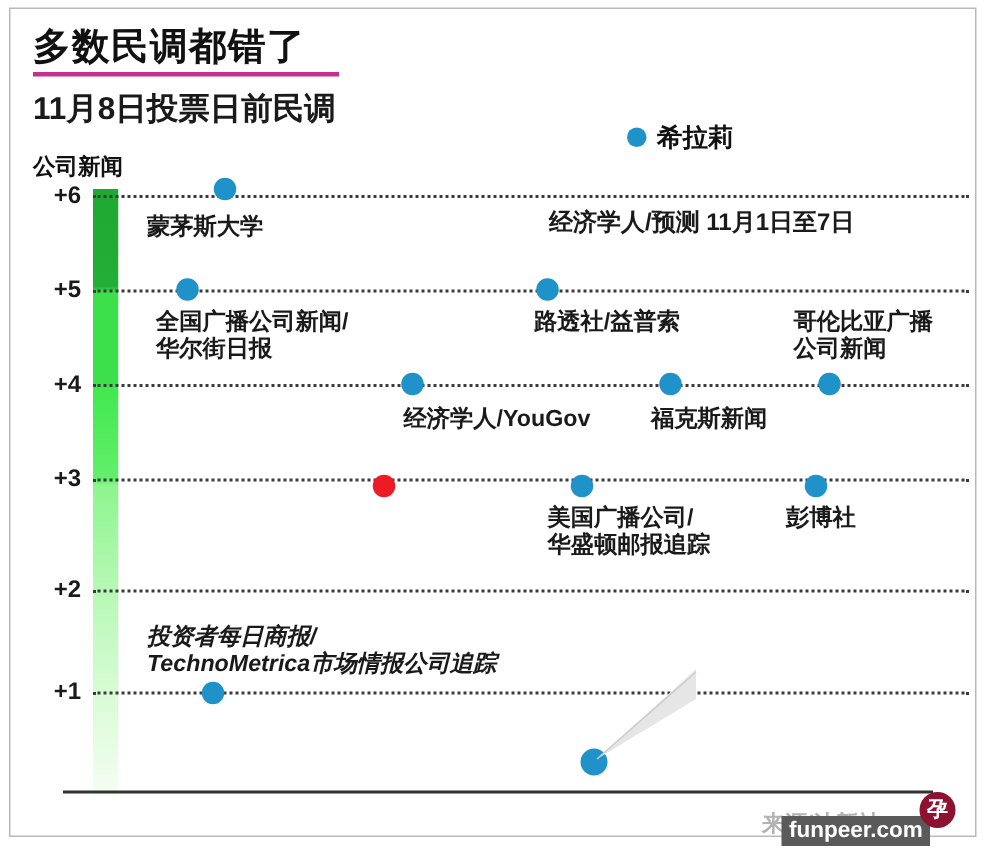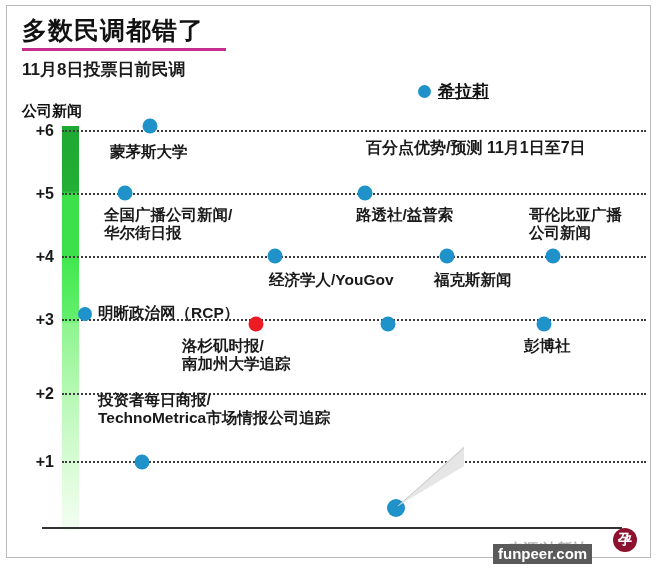--- a/index.html
+++ b/index.html
@@ -29,31 +29,31 @@
     font-size:25px;font-weight:bold;color:#111;
     letter-spacing:1px;
     white-space:nowrap;
   }
   #title-rule{
     position:absolute;left:22px;top:48px;
     width:204px;height:3px;background:#c62f8e;
   }
   #subtitle{
     position:absolute;left:22px;top:58px;
-    font-size:17px;font-weight:bold;color:#1a1a1a;
+    font-size:21px;font-weight:bold;color:#1a1a1a;
     white-space:nowrap;
   }
   
   #legend{
     position:absolute;left:418px;top:80px;
     display:flex;align-items:center;gap:26px;
   }
   .lg-item{display:flex;align-items:center;gap:7px;}
   .lg-dot{width:13px;height:13px;border-radius:50%;display:block;}
-  .lg-text{font-size:17px;font-weight:bold;color:#111;white-space:nowrap;text-decoration:underline;}
+  .lg-text{font-size:17px;font-weight:bold;color:#111;white-space:nowrap;}
   
   #axis-caption{
     position:absolute;left:22px;top:102px;
     font-size:15px;font-weight:bold;color:#111;white-space:nowrap;
   }
   #gradbar{
     position:absolute;left:62px;top:126px;
     width:17px;height:404px;
   }
   .tick-label{
@@ -123,21 +123,21 @@
     width:80px;height:70px;
     z-index:5;
   }
   
   #source{
     position:absolute;left:508px;top:540px;
     font-size:15px;font-weight:bold;color:#b3b3b3;
     white-space:nowrap;z-index:2;
   }
   #watermark{
-    position:absolute;left:493px;top:544px;
+    position:absolute;left:521px;top:544px;
     display:flex;align-items:center;z-index:7;
   }
   #wm-box{
     background:#5a5a5a;color:#ffffff;
     font-size:15px;font-weight:bold;
     padding:1px 5px 2px 5px;
     letter-spacing:0px;
   }
   #wm-badge{
     position:absolute;left:613px;top:528px;
@@ -193,52 +193,48 @@
   <div class="tick-label" style="top:462px">+1</div>
 
   <div class="gridline" style="top:131px"></div>
   <div class="gridline" style="top:194px"></div>
   <div class="gridline" style="top:257px"></div>
   <div class="gridline" style="top:320px"></div>
   <div class="gridline" style="top:394px"></div>
   <div class="gridline" style="top:462px"></div>
   <div id="baseline"></div>
 
-  <div class="note" style="left:366px;top:138px;">百分点优势/预测 11月1日至7日</div>
+  <div class="note" style="left:366px;top:138px;">经济学人/预测 11月1日至7日</div>
 
   <div class="dot clinton" style="left:150px;top:126px;"></div>
   <div class="dot clinton" style="left:125px;top:193px;"></div>
   <div class="dot clinton" style="left:365px;top:193px;"></div>
   <div class="dot clinton" style="left:275px;top:256px;"></div>
   <div class="dot clinton" style="left:447px;top:256px;"></div>
   <div class="dot clinton" style="left:553px;top:256px;"></div>
   <div class="dot trump" style="left:256px;top:324px;"></div>
   <div class="dot clinton" style="left:388px;top:324px;"></div>
   <div class="dot clinton" style="left:544px;top:324px;"></div>
   <div class="dot clinton" style="left:142px;top:462px;"></div>
   <div class="dot clinton" style="left:396px;top:508px;width:18px;height:18px;"></div>
 
-  <div class="dot-label" style="left:110px;top:143px;">蒙茅斯大学</div>
+  <div class="dot-label" style="left:98px;top:143px;">蒙茅斯大学</div>
   <div class="dot-label" style="left:356px;top:206px;">路透社/益普索</div>
   <div class="dot-label" style="left:104px;top:206px;">全国广播公司新闻/
 华尔街日报</div>
   <div class="dot-label" style="left:269px;top:271px;">经济学人/YouGov</div>
   <div class="dot-label" style="left:529px;top:206px;">哥伦比亚广播
 公司新闻</div>
   <div class="dot-label" style="left:434px;top:271px;">福克斯新闻</div>
 
-  <div class="inline-lab" style="left:78px;top:303px;">
-    <span class="idot"></span>
-    <span class="itxt">明晰政治网（RCP）</span>
-  </div>
-
-  <div class="dot-label" style="left:182px;top:337px;">洛杉矶时报/
-南加州大学追踪</div>
+
+  <div class="dot-label" style="left:365px;top:337px;">美国广播公司/
+华盛顿邮报追踪</div>
   <div class="dot-label" style="left:524px;top:337px;">彭博社</div>
-  <div class="dot-label" style="left:98px;top:391px;">投资者每日商报/
+  <div class="dot-label" style="left:98px;top:416px;font-style:italic;">投资者每日商报/
 TechnoMetrica市场情报公司追踪</div>
 
   <svg id="callout-leader" viewBox="0 0 80 70">
     <polygon points="8,66 74,6 74,26" fill="#e6e6e6"></polygon>
     <line x1="8" y1="66" x2="74" y2="8" stroke="#cccccc" stroke-width="1"></line>
   </svg>
 
 
   <div id="source">来源/法新社</div>
   <div id="watermark">

